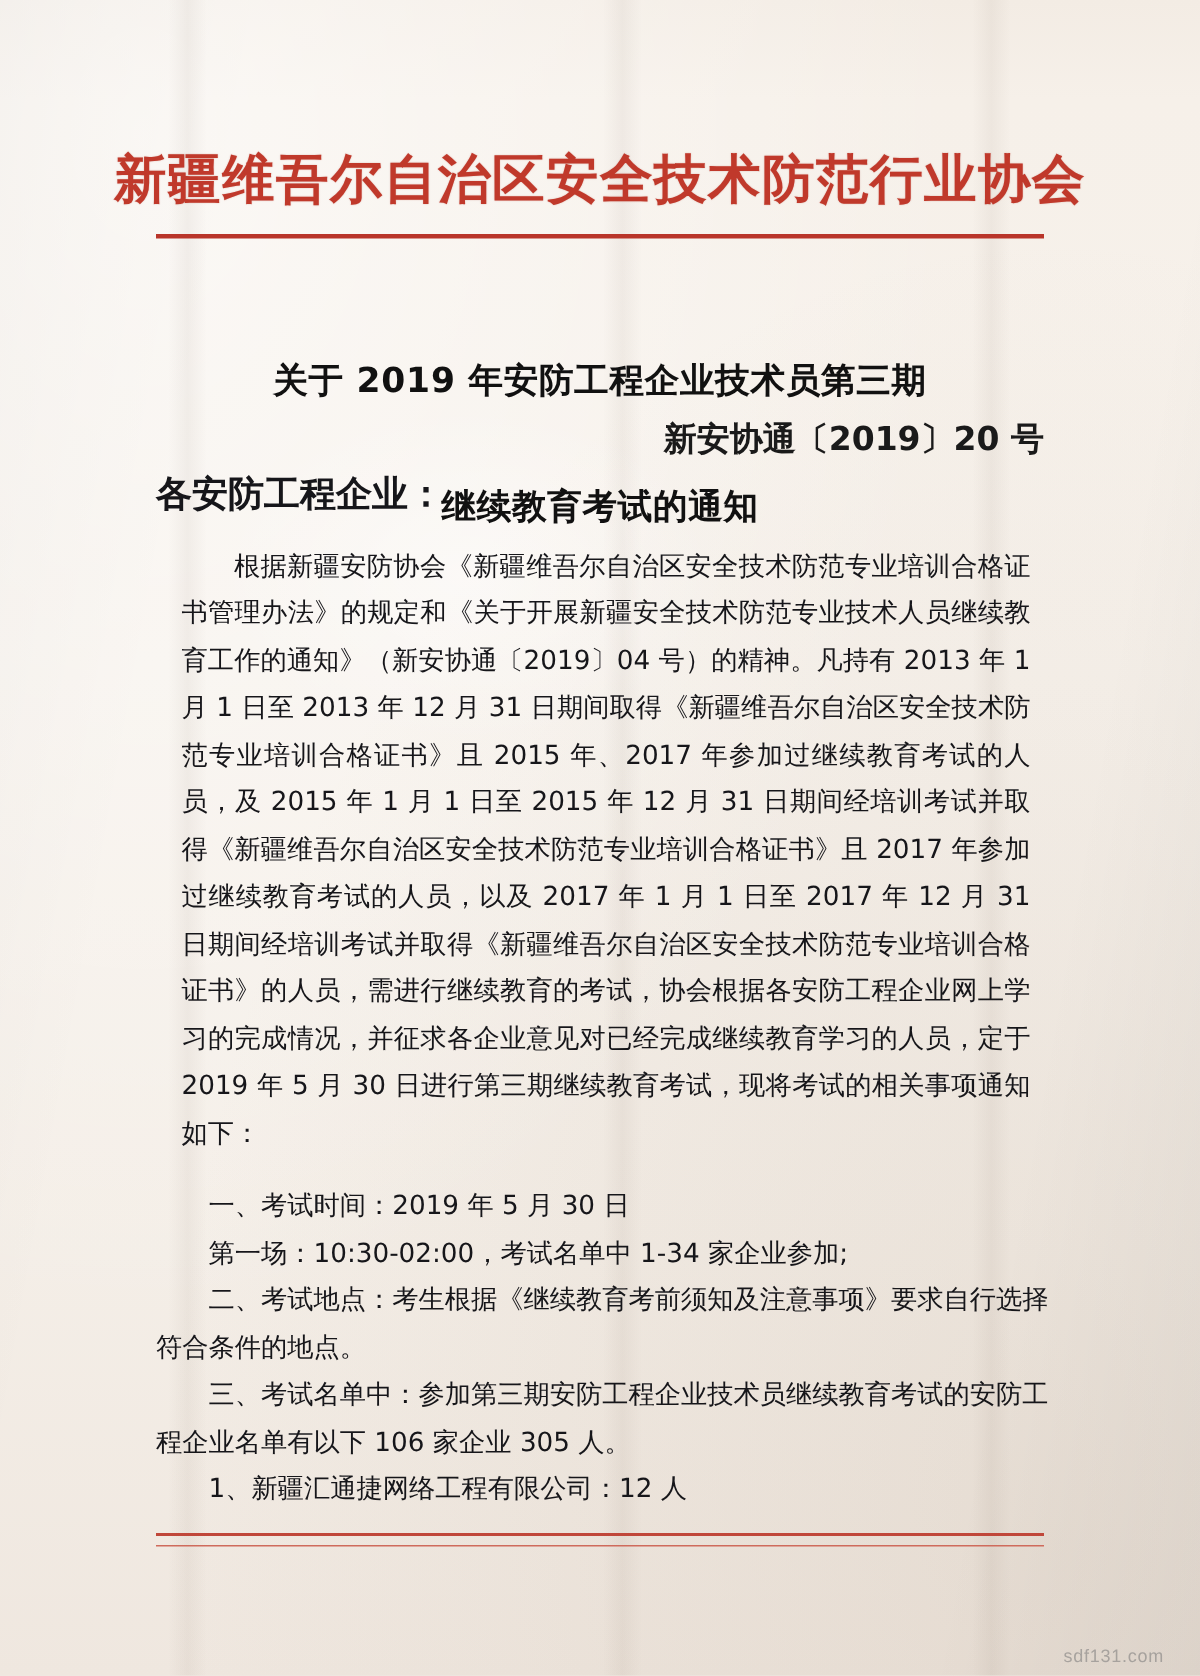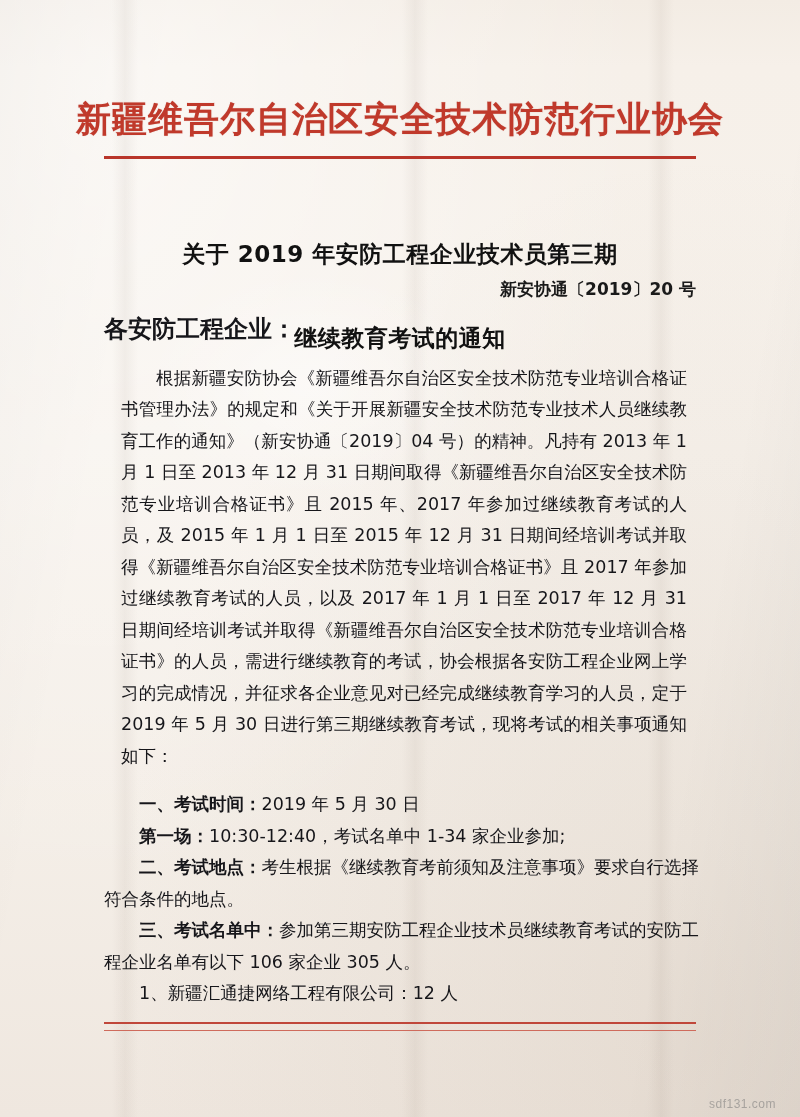--- a/index.html
+++ b/index.html
@@ -109,21 +109,21 @@
     margin-top: 48px;
   }
 
   
   .docnum {
     position: absolute;
     right: 104px;
     top: 278px;
     font-family: "DejaVu Sans", "Liberation Sans", sans-serif;
     font-weight: bold;
-    font-size: 17px;
+    font-size: 22px;
     color: #1a1a1a;
   }
 
   
   .body {
     position: absolute;
     left: 104px;
     top: 314px;
     width: 600px;
     color: #16161a;
@@ -144,21 +144,21 @@
   }
   .sec {
     margin: 0;
     text-indent: 2em;
   }
   .item {
     margin: 0;
     text-indent: 0;
   }
   .item.indent1 { padding-left: 2em; }
-  .strong { font-weight: bold; }
+  .strong { font-weight: normal; }
 
   
   .bottom-rule {
     position: absolute;
     left: 104px;
     width: 592px;
     height: 2px;
     background: #c0473a;
   }
   .bottom-rule.r1 { top: 1022px; }
@@ -201,21 +201,21 @@
     <div class="body">
       <div class="salutation">各安防工程企业：</div>
 
       <p class="para">根据新疆安防协会《新疆维吾尔自治区安全技术防范专业培训合格证书管理办法》的规定和《关于开展新疆安全技术防范专业技术人员继续教育工作的通知》（新安协通〔2019〕04 号）的精神。凡持有 2013 年 1 月 1 日至 2013 年 12 月 31 日期间取得《新疆维吾尔自治区安全技术防范专业培训合格证书》且 2015 年、2017 年参加过继续教育考试的人员，及 2015 年 1 月 1 日至 2015 年 12 月 31 日期间经培训考试并取得《新疆维吾尔自治区安全技术防范专业培训合格证书》且 2017 年参加过继续教育考试的人员，以及 2017 年 1 月 1 日至 2017 年 12 月 31 日期间经培训考试并取得《新疆维吾尔自治区安全技术防范专业培训合格证书》的人员，需进行继续教育的考试，协会根据各安防工程企业网上学习的完成情况，并征求各企业意见对已经完成继续教育学习的人员，定于 2019 年 5 月 30 日进行第三期继续教育考试，现将考试的相关事项通知如下：</p>
 
       <p class="sec">
         <span class="strong">一、考试时间：</span><span>2019 年 5 月 30 日</span>
       </p>
 
       <p class="item indent1">
-        <span class="strong">第一场：</span><span>10:30-12:40，考试名单中 1-34 家企业参加;</span>
+        <span class="strong">第一场：</span><span>10:30-02:00，考试名单中 1-34 家企业参加;</span>
       </p>
 
 
       <p class="sec">
         <span class="strong">二、考试地点：</span><span>考生根据《继续教育考前须知及注意事项》要求自行选择符合条件的地点。</span>
       </p>
 
       <p class="sec">
         <span class="strong">三、考试名单中：</span><span>参加第三期安防工程企业技术员继续教育考试的安防工程企业名单有以下 106 家企业 305 人。</span>
       </p>

